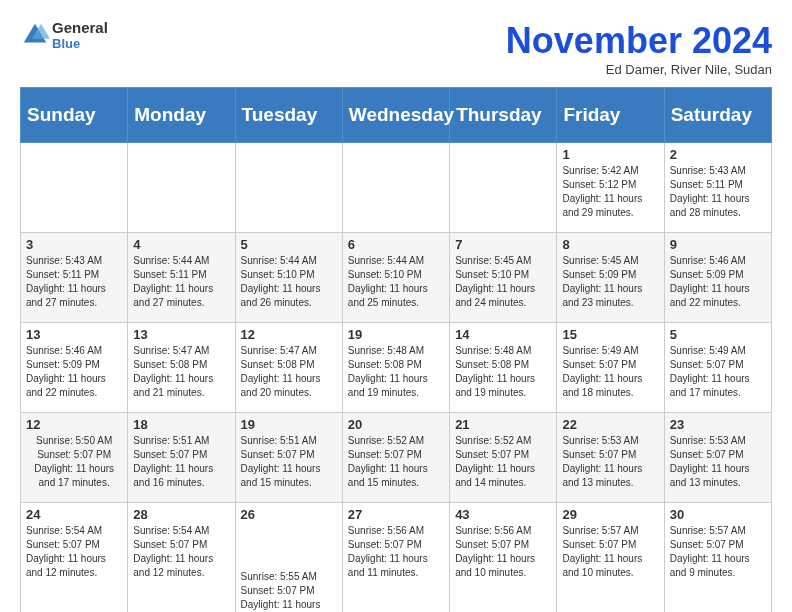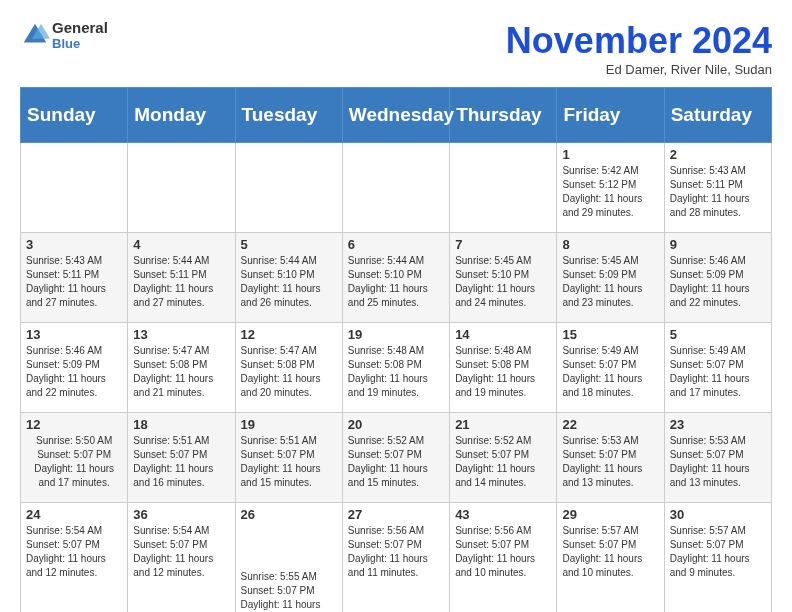--- a/index.html
+++ b/index.html
@@ -276,21 +276,21 @@
         </td>
       </tr>
       <tr>
         <td>
           <div class="day-number">24</div>
           <div class="day-info" style="white-space: pre-line;">Sunrise: 5:54 AM
 Sunset: 5:07 PM
 Daylight: 11 hours and 12 minutes.</div>
         </td>
         <td>
-          <div class="day-number">36</div>
+          <div class="day-number">28</div>
           <div class="day-info" style="white-space: pre-line;">Sunrise: 5:54 AM
 Sunset: 5:07 PM
 Daylight: 11 hours and 12 minutes.</div>
         </td>
         <td>
           <div class="day-number">26</div>
           <div class="day-info" style="white-space: pre-line; margin-top: 48px;">Sunrise: 5:55 AM
 Sunset: 5:07 PM
 Daylight: 11 hours and 11 minutes.</div>
         </td>

